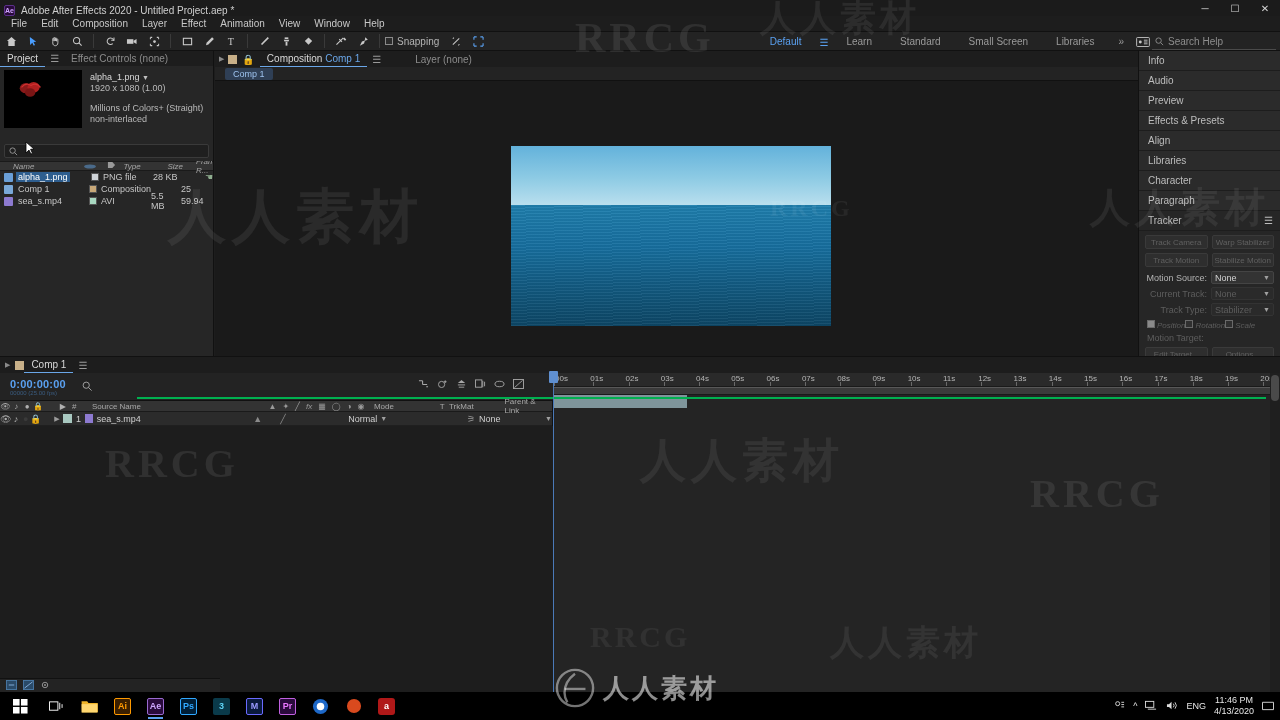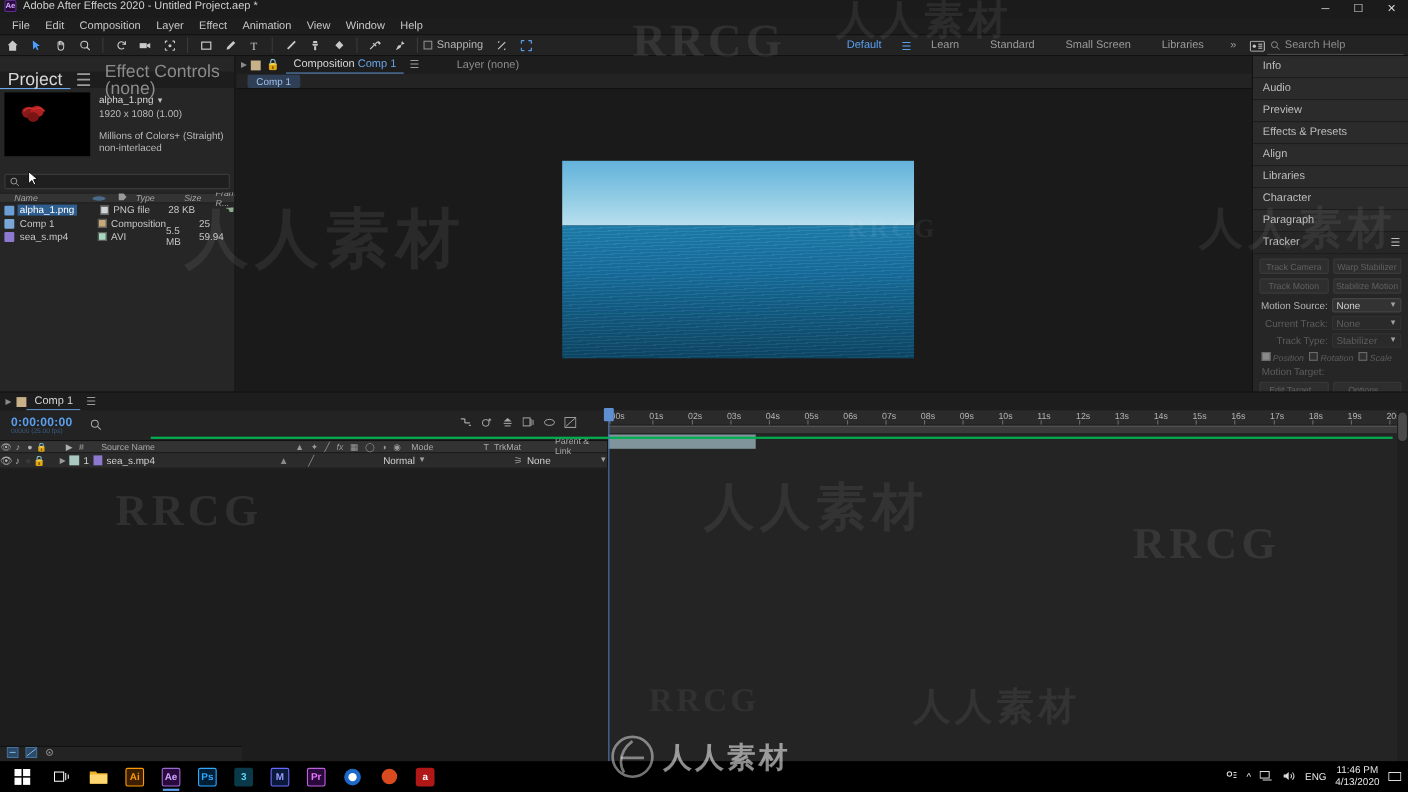--- a/index.html
+++ b/index.html
@@ -8,21 +8,21 @@
     background:#1d1d1d;
     font-family:"Liberation Sans", sans-serif;
     font-size:10px;
     color:#b4b4b4;
     -webkit-font-smoothing:antialiased;
     position:relative;
   }
   .app{ position:absolute; inset:0; }
 
   
-  .titlebar{ height:16px; background:#1b1b1b; display:flex; align-items:flex-start; padding-left:4px; position:relative; }
+  .titlebar{ height:16px; background:#1b1b1b; display:flex; align-items:flex-end; padding-left:4px; position:relative; }
   .ae-logo{ width:11px; height:11px; background:#2a0a3c; border:1px solid #5b2f8a; border-radius:2px;
             color:#cfa6ff; font-size:7px; display:flex; align-items:center; justify-content:center; font-weight:bold; }
   .title-text{ margin-left:6px; font-size:10px; color:#cfcfcf; }
   .win-btns{ position:absolute; right:0; top:0; height:16px; display:flex; }
   .win-btn{ width:30px; height:16px; display:flex; align-items:center; justify-content:center; color:#d6d6d6; font-size:10px;}
 
   
   .menubar{ height:15px; background:#1d1d1d; display:flex; align-items:center; padding-left:4px; }
   .menu-item{ padding:0 7px; font-size:10px; color:#c8c8c8; line-height:15px; }
 
@@ -39,21 +39,21 @@
   .ws{ padding:0 14px; font-size:10px; color:#9a9a9a; line-height:20px; }
   .ws.active{ color:#5aa0f0; }
   .ws-menu{ color:#5aa0f0; padding:0 4px; }
   .searchhelp{ display:flex; align-items:center; gap:4px; width:124px; height:15px; border-bottom:1px solid #4a4a4a;
                margin-right:4px; padding-left:3px; color:#8e8e8e; }
 
   
   .main{ position:absolute; top:51px; left:0; right:0; bottom:64px; }
 
   
-  .panel-tabs{ height:15px; background:#1d1d1d; display:flex; align-items:center; font-size:16px;margin-top:14px; }
+  .panel-tabs{ height:15px; background:#1d1d1d; display:flex; align-items:center; font-size:10px; }
   .ptab{ padding:0 7px; line-height:15px; color:#8c8c8c; }
   .ptab.active{ color:#d8d8d8; border-bottom:1px solid #6aa6e8; }
   .pmenu{ color:#9a9a9a; padding:0 5px; }
 
   
   .project{ position:absolute; left:0; top:0; width:214px; bottom:0; background:#262626;
             border-right:1px solid #111; display:flex; flex-direction:column; }
   .proj-head{ height:15px; background:#1d1d1d; display:flex; align-items:center; }
   .proj-preview{ height:72px; display:flex; padding:4px 0 0 4px; position:relative; }
   .thumb{ width:78px; height:58px; background:#000; position:relative; overflow:hidden; }
@@ -111,21 +111,21 @@
   .tracker-body{ padding:4px 6px 0 6px; }
   .tk-row{ display:flex; gap:4px; margin-bottom:4px; }
   .tk-btn{ flex:1; height:14px; background:#2e2e2e; border:1px solid #3a3a3a; border-radius:2px;
            font-size:8px; color:#606060; display:flex; align-items:center; justify-content:center; }
   .tk-field{ display:flex; align-items:center; gap:4px; margin-bottom:3px; font-size:9px;}
   .tk-label{ width:62px; text-align:right; color:#b4b4b4; }
   .tk-label.dim{ color:#5d5d5d; }
   .tk-sel{ flex:1; height:13px; background:#333; border:1px solid #444; border-radius:2px;
            display:flex; align-items:center; justify-content:space-between; padding:0 3px; color:#d2d2d2; font-size:9px;}
   .tk-sel.dim{ background:#2a2a2a; border-color:#333; color:#5d5d5d;}
-  .tk-checks{ display:flex; gap:5px; align-items:flex-start; margin:4px 0 3px 2px; font-size:8px; color:#5d5d5d;font-style:italic;}
+  .tk-checks{ display:flex; align-items:flex-start; margin:4px 0 3px 2px; font-size:8px; color:#5d5d5d;font-style:italic;}
   .tk-cb{ width:8px; height:8px; border:1px solid #6a6a6a; background:#303030; display:inline-block; margin-right:2px;}
   .tk-cb.on{ background:#8a8a8a; }
   .dim{ color:#5d5d5d; }
 
   
   .timeline{ position:absolute; left:0; right:0; bottom:28px; top:356px; background:#1d1d1d; border-top:1px solid #111;}
   .tl-tabs{ height:16px; background:#1d1d1d; display:flex; align-items:center; font-size:10px; }
   .tl-top{ height:28px; background:#232323; display:flex; align-items:center; position:relative; border-bottom:1px solid #111;}
   .tl-time{ width:82px; padding-left:10px; }
   .tl-time .big{ color:#5aa0f0; font-size:11px; font-weight:bold; letter-spacing:.2px;}

